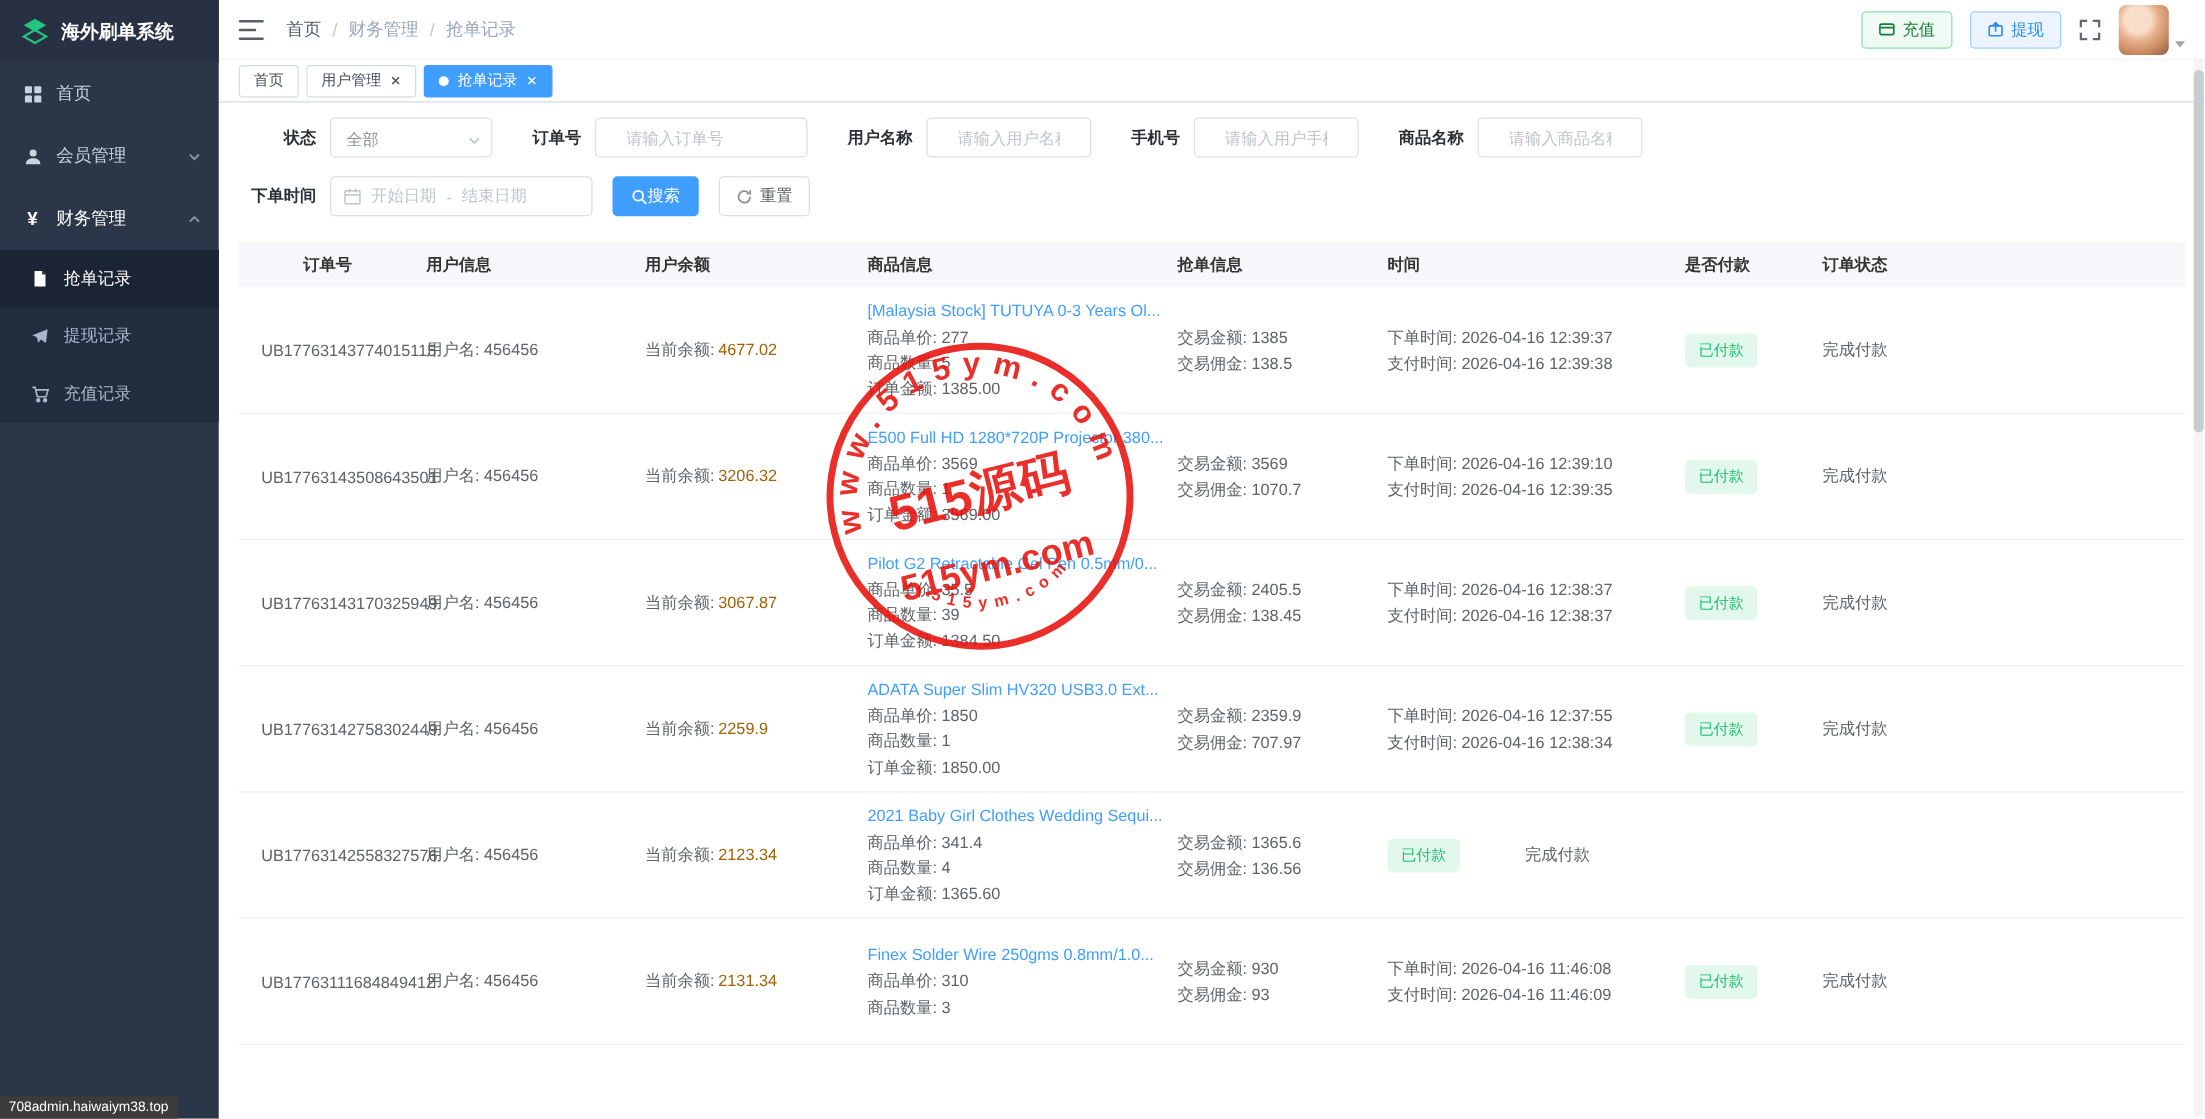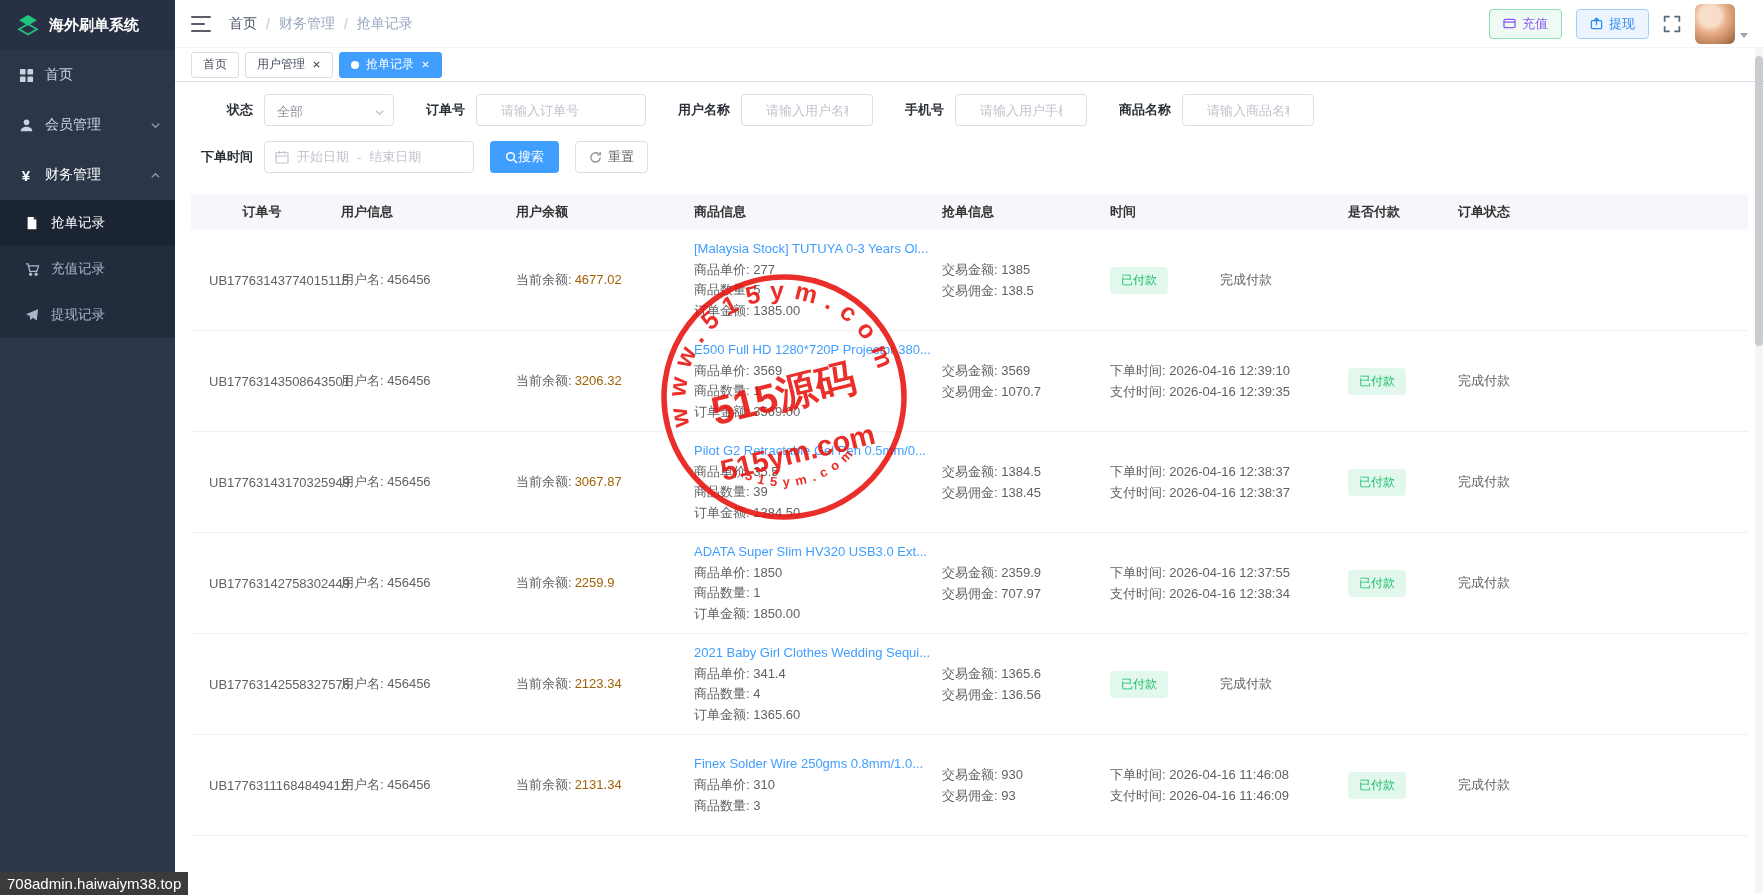--- a/index.html
+++ b/index.html
@@ -24,21 +24,21 @@
   .topbar { height:48px; display:flex; align-items:center; padding:0 16px; background:#fff; border-bottom:1px solid #f4f4f5; }
   .hamburger { width:20px; height:16px; display:flex; flex-direction:column; justify-content:space-between; cursor:pointer; margin-right:18px; }
   .hamburger i { height:2px; background:#5a5e66; border-radius:1px; }
   .hamburger i:nth-child(1){ width:100%; } .hamburger i:nth-child(2){ width:70%; } .hamburger i:nth-child(3){ width:100%; }
   .breadcrumb { display:flex; align-items:center; gap:9px; font-size:14px; }
   .bc-home { color:#515a6e; cursor:pointer; }
   .bc-sep { color:#c0c4cc; }
   .bc-item { color:#97a8be; }
   .top-right { margin-left:auto; display:flex; align-items:center; gap:14px; }
   .btn-pill { display:inline-flex; align-items:center; gap:6px; height:30px; padding:0 13px; border-radius:4px; font-size:13px; cursor:pointer; }
-  .btn-recharge { background:#eefaf3; border:1px solid #8ae0b4; color:#8b5cf6; }
+  .btn-recharge { background:#eefaf3; border:1px solid #8ae0b4; color:#15803d; }
   .btn-withdraw { background:#ecf5ff; border:1px solid #a0cfff; color:#2d8cf0; }
   .fs-icon { width:18px; height:18px; color:#5c6b77; cursor:pointer; }
   .avatar-wrap { display:flex; align-items:flex-end; gap:5px; cursor:pointer; }
   .avatar { width:40px; height:40px; border-radius:6px; background:
     radial-gradient(circle at 38% 30%, #f8ddc9 0 28%, #e7b08c 45%, #c98b63 70%, #8c5a3c 100%); }
   .caret-down { width:0; height:0; border-left:4px solid transparent; border-right:4px solid transparent; border-top:5px solid #9aa3ad; margin-bottom:6px; }
   
   .tabsbar { height:34px; display:flex; align-items:center; gap:6px; padding:0 16px; background:#fff; border-bottom:1px solid #d8dce5; }
   .tab { height:26px; display:inline-flex; align-items:center; gap:7px; padding:0 11px; border:1px solid #d8dce5; border-radius:3px; background:#fff; font-size:12px; color:#495060; cursor:pointer; }
   .tab.active { background:#409eff; border-color:#409eff; color:#fff; }
@@ -71,21 +71,21 @@
   .t-head .c1 { text-align:center; }
   .t-row .c1 { padding-left:18px; }
   .red { color:#a16207; margin-left:3px; }
   .prod-title { color:#409eff; white-space:nowrap; overflow:hidden; text-overflow:ellipsis; max-width:240px; cursor:pointer; line-height:20px; margin-bottom:1px; }
   .prod-line { line-height:20.5px; }
   .line { line-height:21px; }
   .badge { display:inline-block; padding:5px 11px; border-radius:4px; background:#e3f8ec; color:#19be6b; font-size:12px; }
   
   .watermark { position:absolute; left:655px; top:268px; width:258px; height:258px; z-index:40; pointer-events:none; opacity:0.88; }
   
-  .statusbar { position:absolute; left:0; bottom:0; background:#3b3b3b; color:#fff; font-size:15px; padding:3px 7px; z-index:60; }
+  .statusbar { position:absolute; left:0; bottom:0; background:#3b3b3b; color:#fff; font-size:11px; padding:3px 7px; z-index:60; }
   .scrollbar { position:absolute; right:1px; top:48px; bottom:2px; width:8px; z-index:55; background:#f5f5f5; }
   .scroll-thumb { width:8px; height:290px; margin-top:8px; background:#c9cdd2; border-radius:4px; cursor:pointer; }
   svg { display:block; }
 </style>
 </head>
 <body>
 
 <aside class="sidebar">
   <div class="logo">
     <svg width="24" height="24" viewBox="0 0 24 24">
@@ -130,35 +130,35 @@
         <span class="mi-icon">
           <svg width="14" height="14" viewBox="0 0 16 16" fill="currentColor">
               <path d="M3 1h7l3 3v11H3z"></path>
               <path d="M10 1v3h3" fill="#1a2433"></path>
             </svg>
         </span>
         <span>抢单记录</span>
       </div>
       <div class="menu-item">
         <span class="mi-icon">
+          <svg width="14" height="14" viewBox="0 0 16 16" fill="currentColor">
+              <path d="M15 1.5 1 7l4.2 1.8L6.3 14l2.6-3 4.5 3.2z"></path>
+            </svg>
+        </span>
+        <span>提现记录</span>
+      </div>
+      <div class="menu-item">
+        <span class="mi-icon">
           <svg width="15" height="15" viewBox="0 0 16 16" fill="none" stroke="currentColor" stroke-width="1.4">
               <path d="M1 2h2.2l2 8h7.4l1.8-5.8H4.3"></path>
               <circle cx="6" cy="13" r="1.2" fill="currentColor"></circle>
               <circle cx="11.8" cy="13" r="1.2" fill="currentColor"></circle>
             </svg>
         </span>
         <span>充值记录</span>
-      </div>
-      <div class="menu-item">
-        <span class="mi-icon">
-          <svg width="14" height="14" viewBox="0 0 16 16" fill="currentColor">
-              <path d="M15 1.5 1 7l4.2 1.8L6.3 14l2.6-3 4.5 3.2z"></path>
-            </svg>
-        </span>
-        <span>提现记录</span>
       </div>
     </div>
   </nav>
 </aside>
 
 <div class="main">
 
   <header class="topbar">
     <div class="hamburger">
         <i></i>
@@ -299,20 +299,24 @@
     <div class="col c4">
       <div class="prod-title">[Malaysia Stock] TUTUYA 0-3 Years Ol...</div>
       <div class="prod-line">商品单价: 277</div>
       <div class="prod-line">商品数量: 5</div>
       <div class="prod-line">订单金额: 1385.00</div>
     </div>
     <div class="col c5">
       <div class="line">交易金额: 1385</div>
       <div class="line">交易佣金: 138.5</div>
     </div>
+    <div class="col c6">
+      <div class="line">下单时间: 2026-04-16 12:39:37</div>
+      <div class="line">支付时间: 2026-04-16 12:39:38</div>
+    </div>
     <div class="col c7">
       <span class="badge">已付款</span>
     </div>
     <div class="col c8">完成付款</div>
   </div>
 
   <div class="t-row">
     <div class="col c1">UB17763143508643501</div>
     <div class="col c2">用户名: 456456</div>
     <div class="col c3">
@@ -344,21 +348,21 @@
     <div class="col c3">
       <span>当前余额:</span><span class="red">3067.87</span>
     </div>
     <div class="col c4">
       <div class="prod-title">Pilot G2 Retractable Gel Pen 0.5mm/0...</div>
       <div class="prod-line">商品单价: 35.5</div>
       <div class="prod-line">商品数量: 39</div>
       <div class="prod-line">订单金额: 1384.50</div>
     </div>
     <div class="col c5">
-      <div class="line">交易金额: 1384.5</div>
+      <div class="line">交易金额: 2405.5</div>
       <div class="line">交易佣金: 138.45</div>
     </div>
     <div class="col c6">
       <div class="line">下单时间: 2026-04-16 12:38:37</div>
       <div class="line">支付时间: 2026-04-16 12:38:37</div>
     </div>
     <div class="col c7">
       <span class="badge">已付款</span>
     </div>
     <div class="col c8">完成付款</div>

